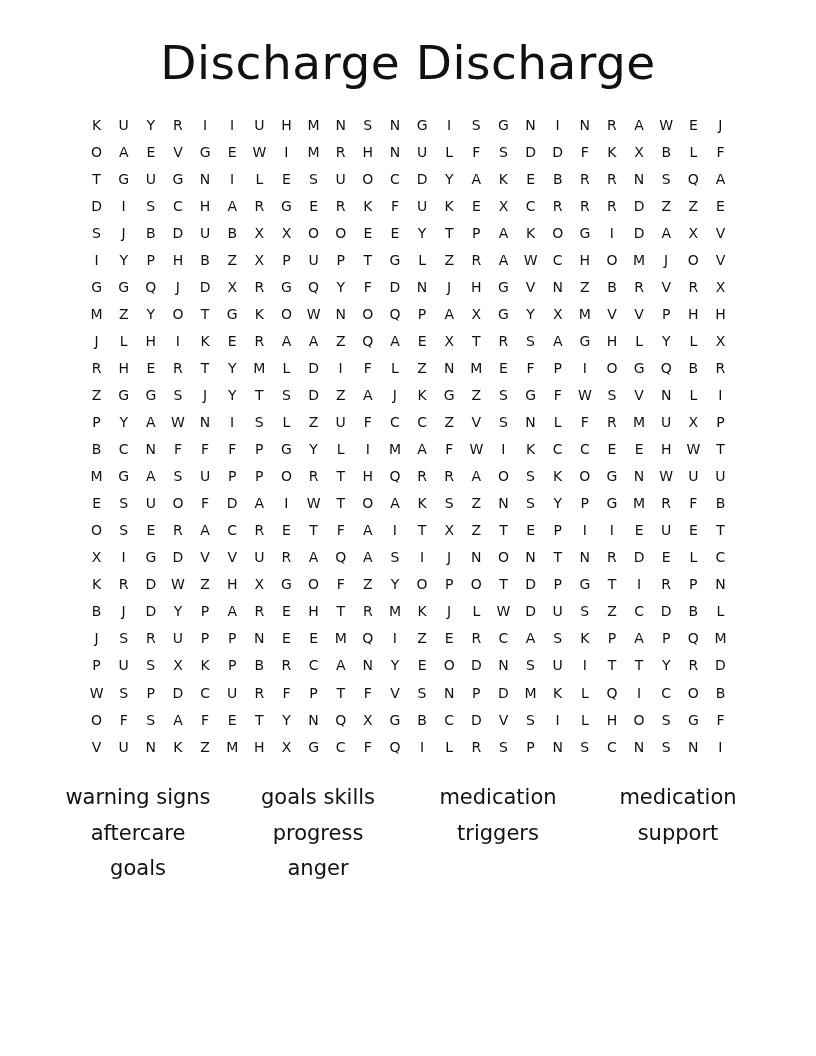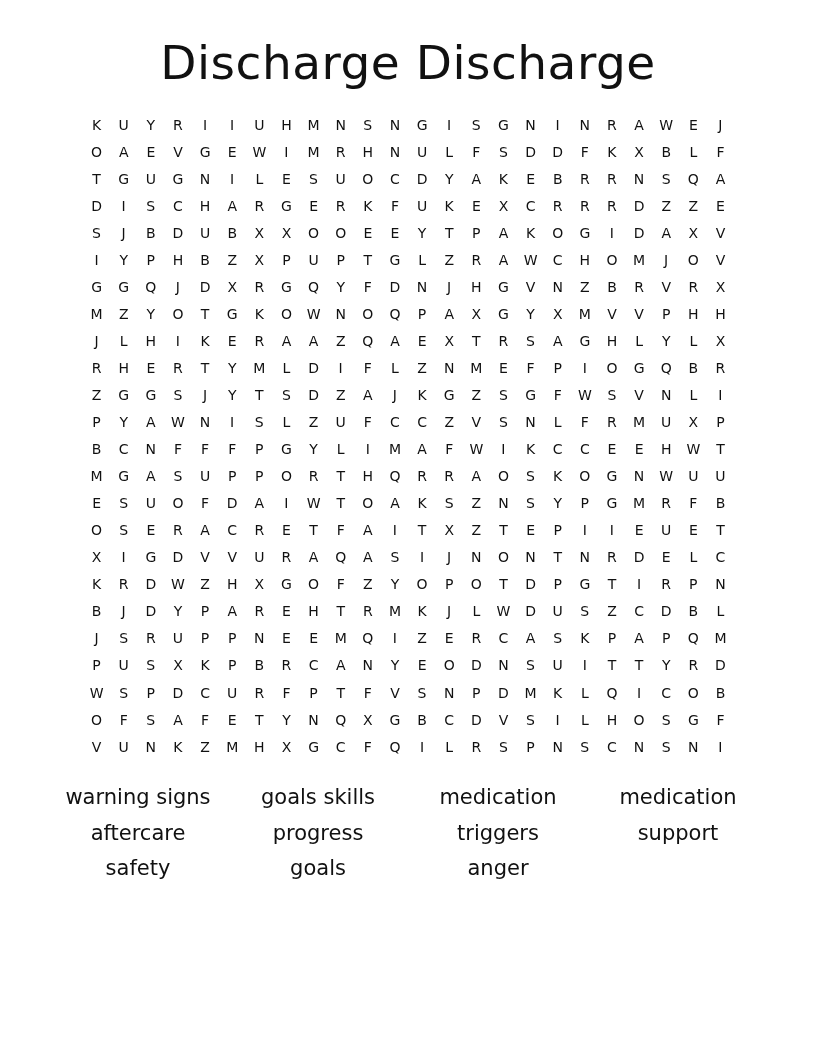--- a/index.html
+++ b/index.html
@@ -650,17 +650,16 @@
 <div class="words">
   <div class="words-grid" id="words">
       <div class="word">warning signs</div>
       <div class="word">goals skills</div>
       <div class="word">medication</div>
       <div class="word">medication</div>
       <div class="word">aftercare</div>
       <div class="word">progress</div>
       <div class="word">triggers</div>
       <div class="word">support</div>
-      <div class="word">safety</div>
       <div class="word">goals</div>
       <div class="word">anger</div>
     </div>
 </div>
 
 </body></html>

